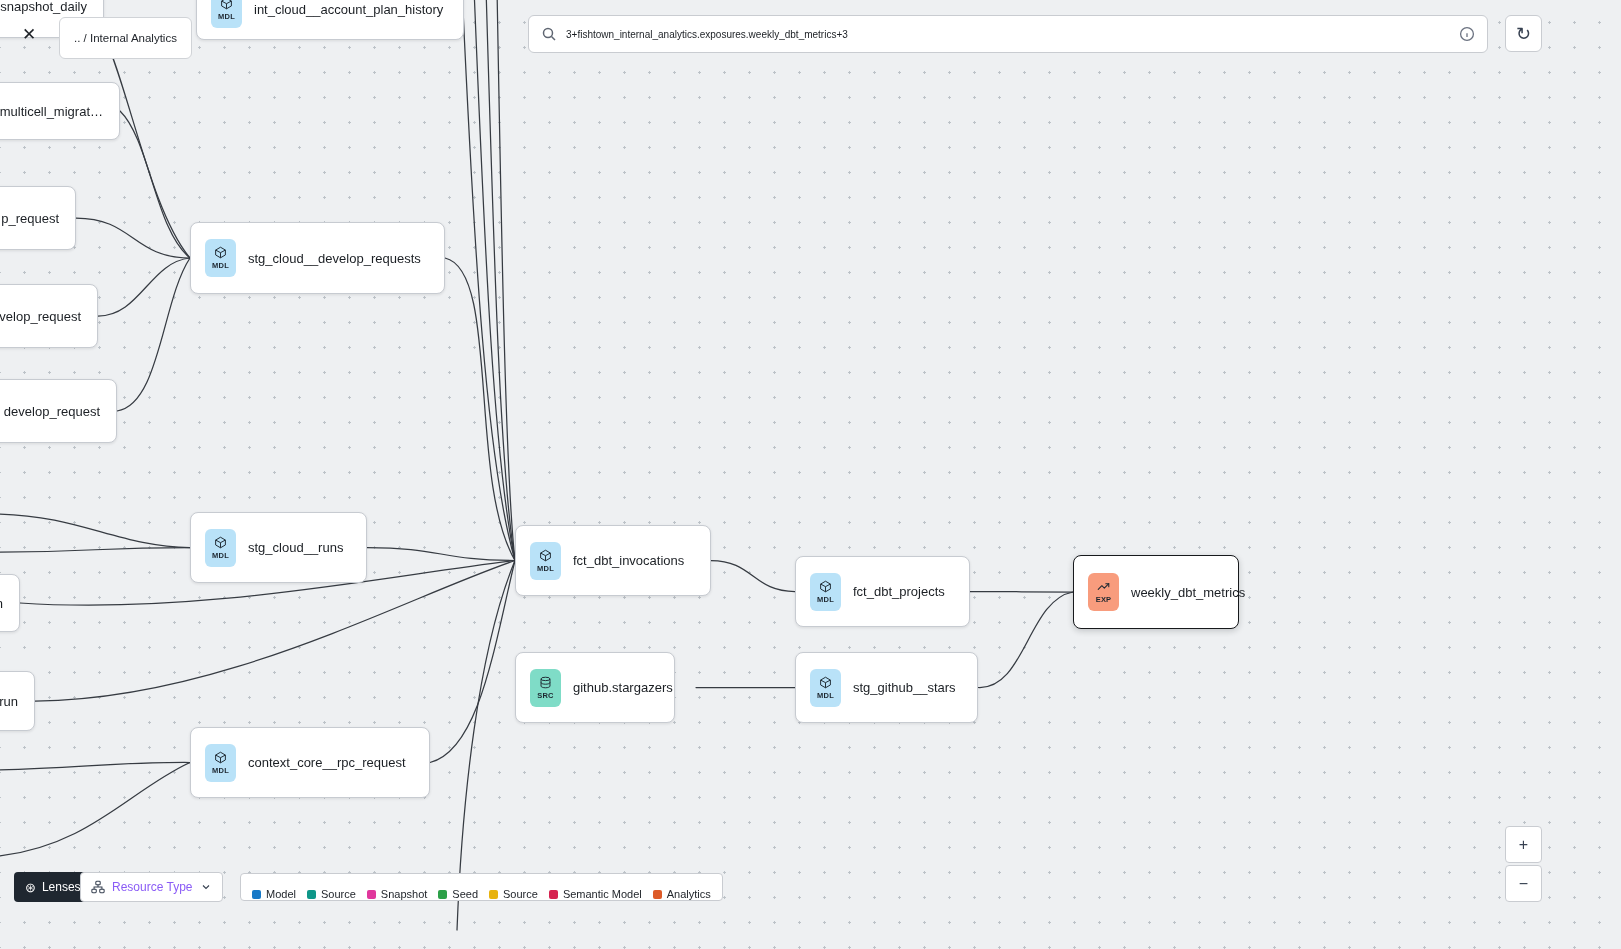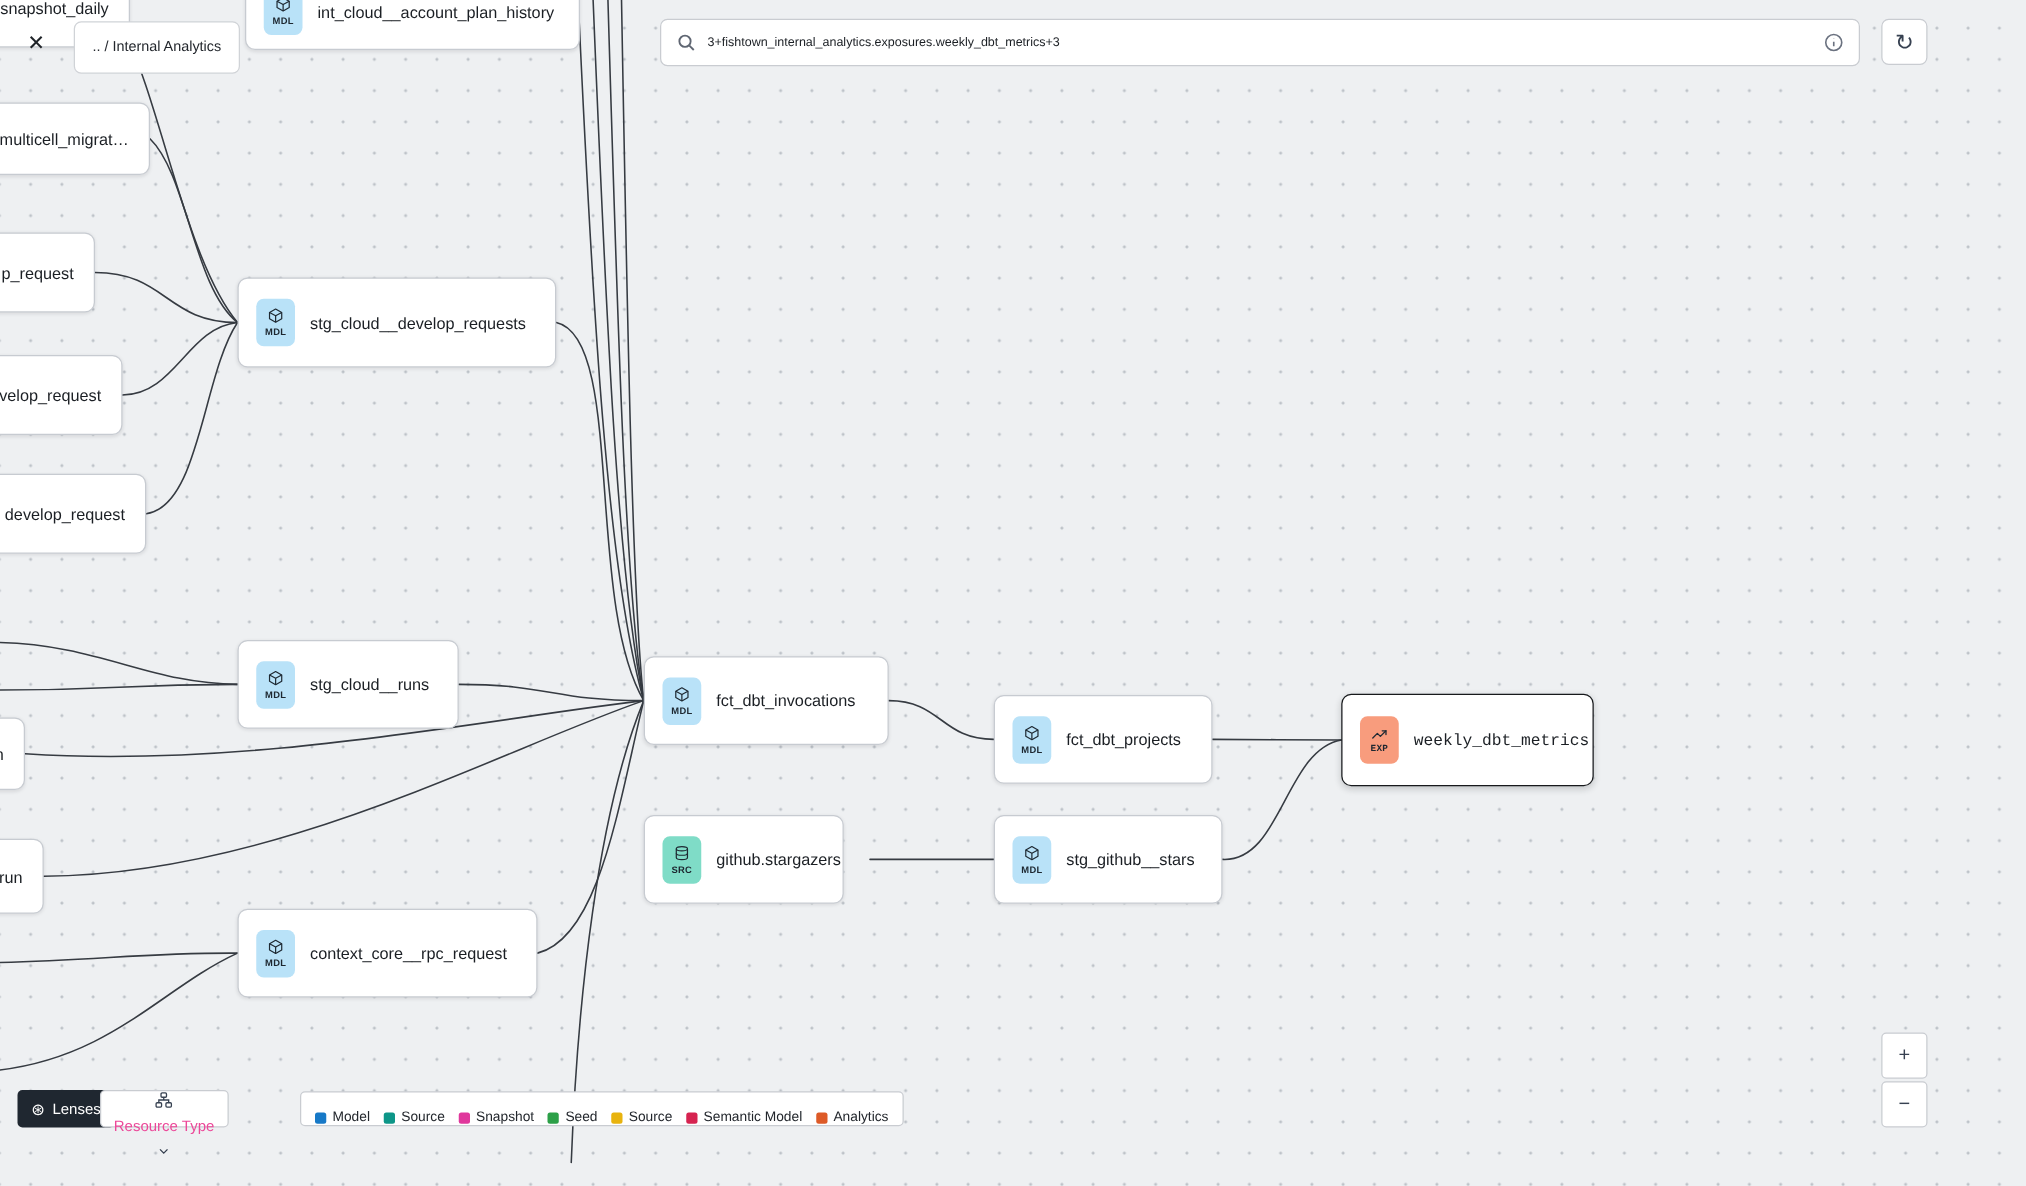--- a/index.html
+++ b/index.html
@@ -80,21 +80,21 @@
     left: 14px; top: 872px; height: 30px;
     background: #1f2730; color: #fff; border: none; border-radius: 4px;
     display: flex; align-items: center; gap: 6px; padding: 0 11px;
     font-size: 12px; font-family: "Liberation Sans", sans-serif; cursor: pointer;
   }
   #lenses-btn .lens-glyph { font-size: 13px; line-height: 1; }
   #resource-type-btn {
     left: 80px; top: 872px; height: 30px;
     background: #fff; border: 1px solid #c9ccd1; border-radius: 4px;
     display: flex; align-items: center; gap: 7px; padding: 0 10px;
-    font-size: 12px; color: #ec4899; font-family: "Liberation Sans", sans-serif; cursor: pointer; flex-direction: column;
+    font-size: 12px; color: #8b5cf6; font-family: "Liberation Sans", sans-serif; cursor: pointer;
   }
   #legend {
     left: 240px; top: 873px; height: 28px;
     background: #fff; border: 1px solid #c9ccd1; border-radius: 4px;
     display: flex; align-items: flex-end; gap: 11px; padding: 0 11px;
   }
   .legend-item { display: flex; align-items: center; gap: 5px; font-size: 11px; color: #23272d; }
   .swatch { width: 9px; height: 9px; border-radius: 2px; display: inline-block; }
   .zoom-btn {
     left: 1505px; width: 37px; height: 37px;
@@ -207,21 +207,21 @@
         <div class="badge" style="background: rgb(185, 226, 248);">
           <svg width="13" height="13" viewBox="0 0 16 16" fill="none" stroke="#1f2a33" stroke-width="1.2" stroke-linejoin="round">
             <path d="M8 1.5 14 5v6L8 14.5 2 11V5z"></path>
             <path d="M2 5l6 3.2L14 5"></path>
             <path d="M8 8.2V14.5"></path>
           </svg>
           <span class="badge-label">MDL</span>
         </div>
         <span class="node-label">fct_dbt_projects</span>
       </div>
-      <div class="node selected" style="left: 1073px; top: 555px; width: 202px; height: 74px; font-family: Liberation Mono, monospace;">
+      <div class="node selected" style="left: 1073px; top: 555px; width: 166px; height: 74px;">
         <div class="badge" style="background: rgb(248, 156, 125);">
           <svg width="13" height="13" viewBox="0 0 16 16" fill="none" stroke="#1f2a33" stroke-width="1.3" stroke-linecap="round" stroke-linejoin="round">
             <path d="M1.5 11.5 6 7l3 3 5.5-5.5"></path>
             <path d="M10.8 4.5h3.7v3.7"></path>
           </svg>
           <span class="badge-label">EXP</span>
         </div>
         <span class="node-label">weekly_dbt_metrics</span>
       </div>
       <div class="node" style="left: 515px; top: 652px; width: 160px; height: 71px;">

